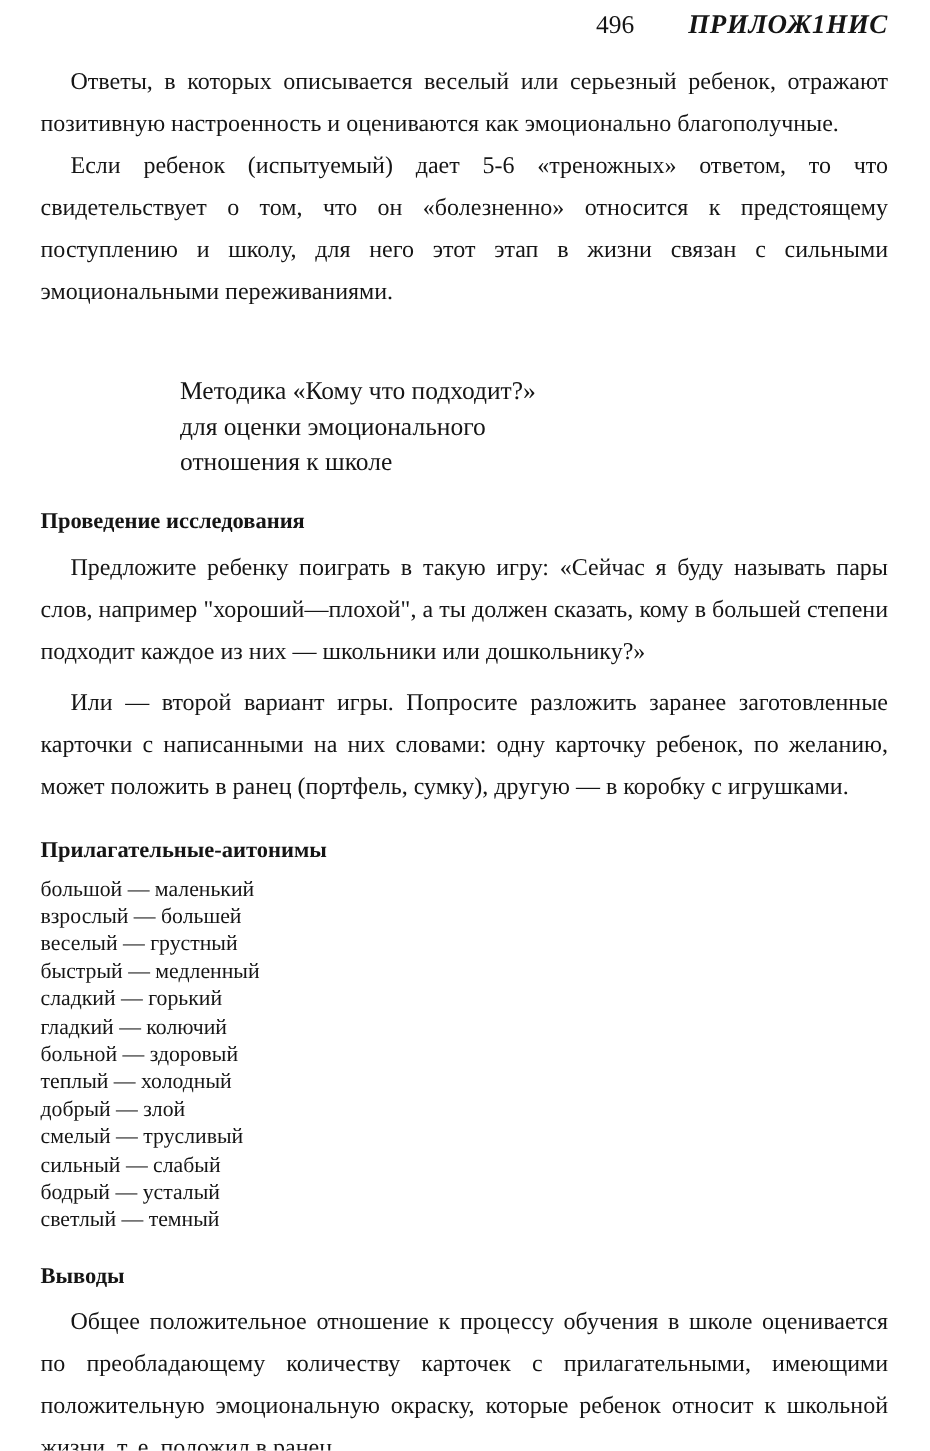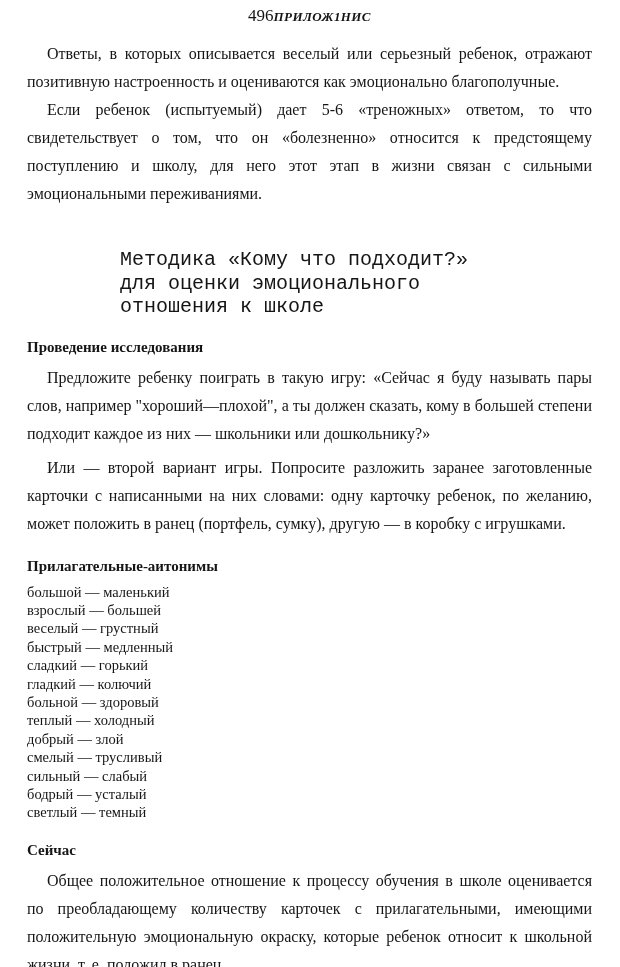--- a/index.html
+++ b/index.html
@@ -9,37 +9,37 @@
     font-family:"Liberation Serif", serif;
     color:#151515;
   }
   .page{
     box-sizing:border-box;
     width:620px;height:967px;
     padding:6px 28px 0 27px;
   }
   
   .running-header{
-    display:flex;justify-content:center;align-items:baseline;
+    display:flex;justify-content:flex-end;align-items:baseline;
     margin-bottom:14px;
   }
   .page-number{font-size:17px;font-weight:400;}
-  .running-title{font-size:13px;font-weight:700;font-style:italic;letter-spacing:.4px;}
+  .running-title{font-size:18px;font-weight:700;font-style:italic;letter-spacing:.4px;margin-left:36px;}
   
   .para{
     font-size:16px;line-height:28px;
     text-align:justify;text-indent:20px;
     margin:0;
   }
   .para + .para{margin-top:0;}
   
   .method-heading{
     margin:40px 0 0 93px;
-    font-family:Liberation Mono, monospace;
-    font-size:20px;line-height:23.5px;
+    font-family:Liberation Serif, serif;
+    font-size:17px;line-height:23.5px;
     font-weight:400;
   }
   .method-heading .bold{font-weight:700;}
   .method-heading.second{margin-top:42px;}
   
   .subheading{
     font-size:15px;font-weight:700;
     margin:20px 0 8px 0;
   }
   
@@ -85,21 +85,21 @@
     <div class="antonym-item">гладкий — колючий</div>
     <div class="antonym-item">больной — здоровый</div>
     <div class="antonym-item">теплый — холодный</div>
     <div class="antonym-item">добрый — злой</div>
     <div class="antonym-item">смелый — трусливый</div>
     <div class="antonym-item">сильный — слабый</div>
     <div class="antonym-item">бодрый — усталый</div>
     <div class="antonym-item">светлый — темный</div>
   </div>
 
-  <div class="subheading">Сейчас</div>
+  <div class="subheading">Выводы</div>
 
   <p class="para">Общее положительное отношение к процессу обучения в школе оценивается по преобладающему количеству карточек с прилагательными, имеющими положительную эмоциональную окраску, которые ребенок относит к школьной жизни, т. е, положил в ранец.</p>
 
   <div class="method-heading second">
     <div><span>Методика «Представь </span><span class="bold">себе...»</span></div>
     <div class="bold">на процесс обучения в школе</div>
   </div>
 
 </div>
 

